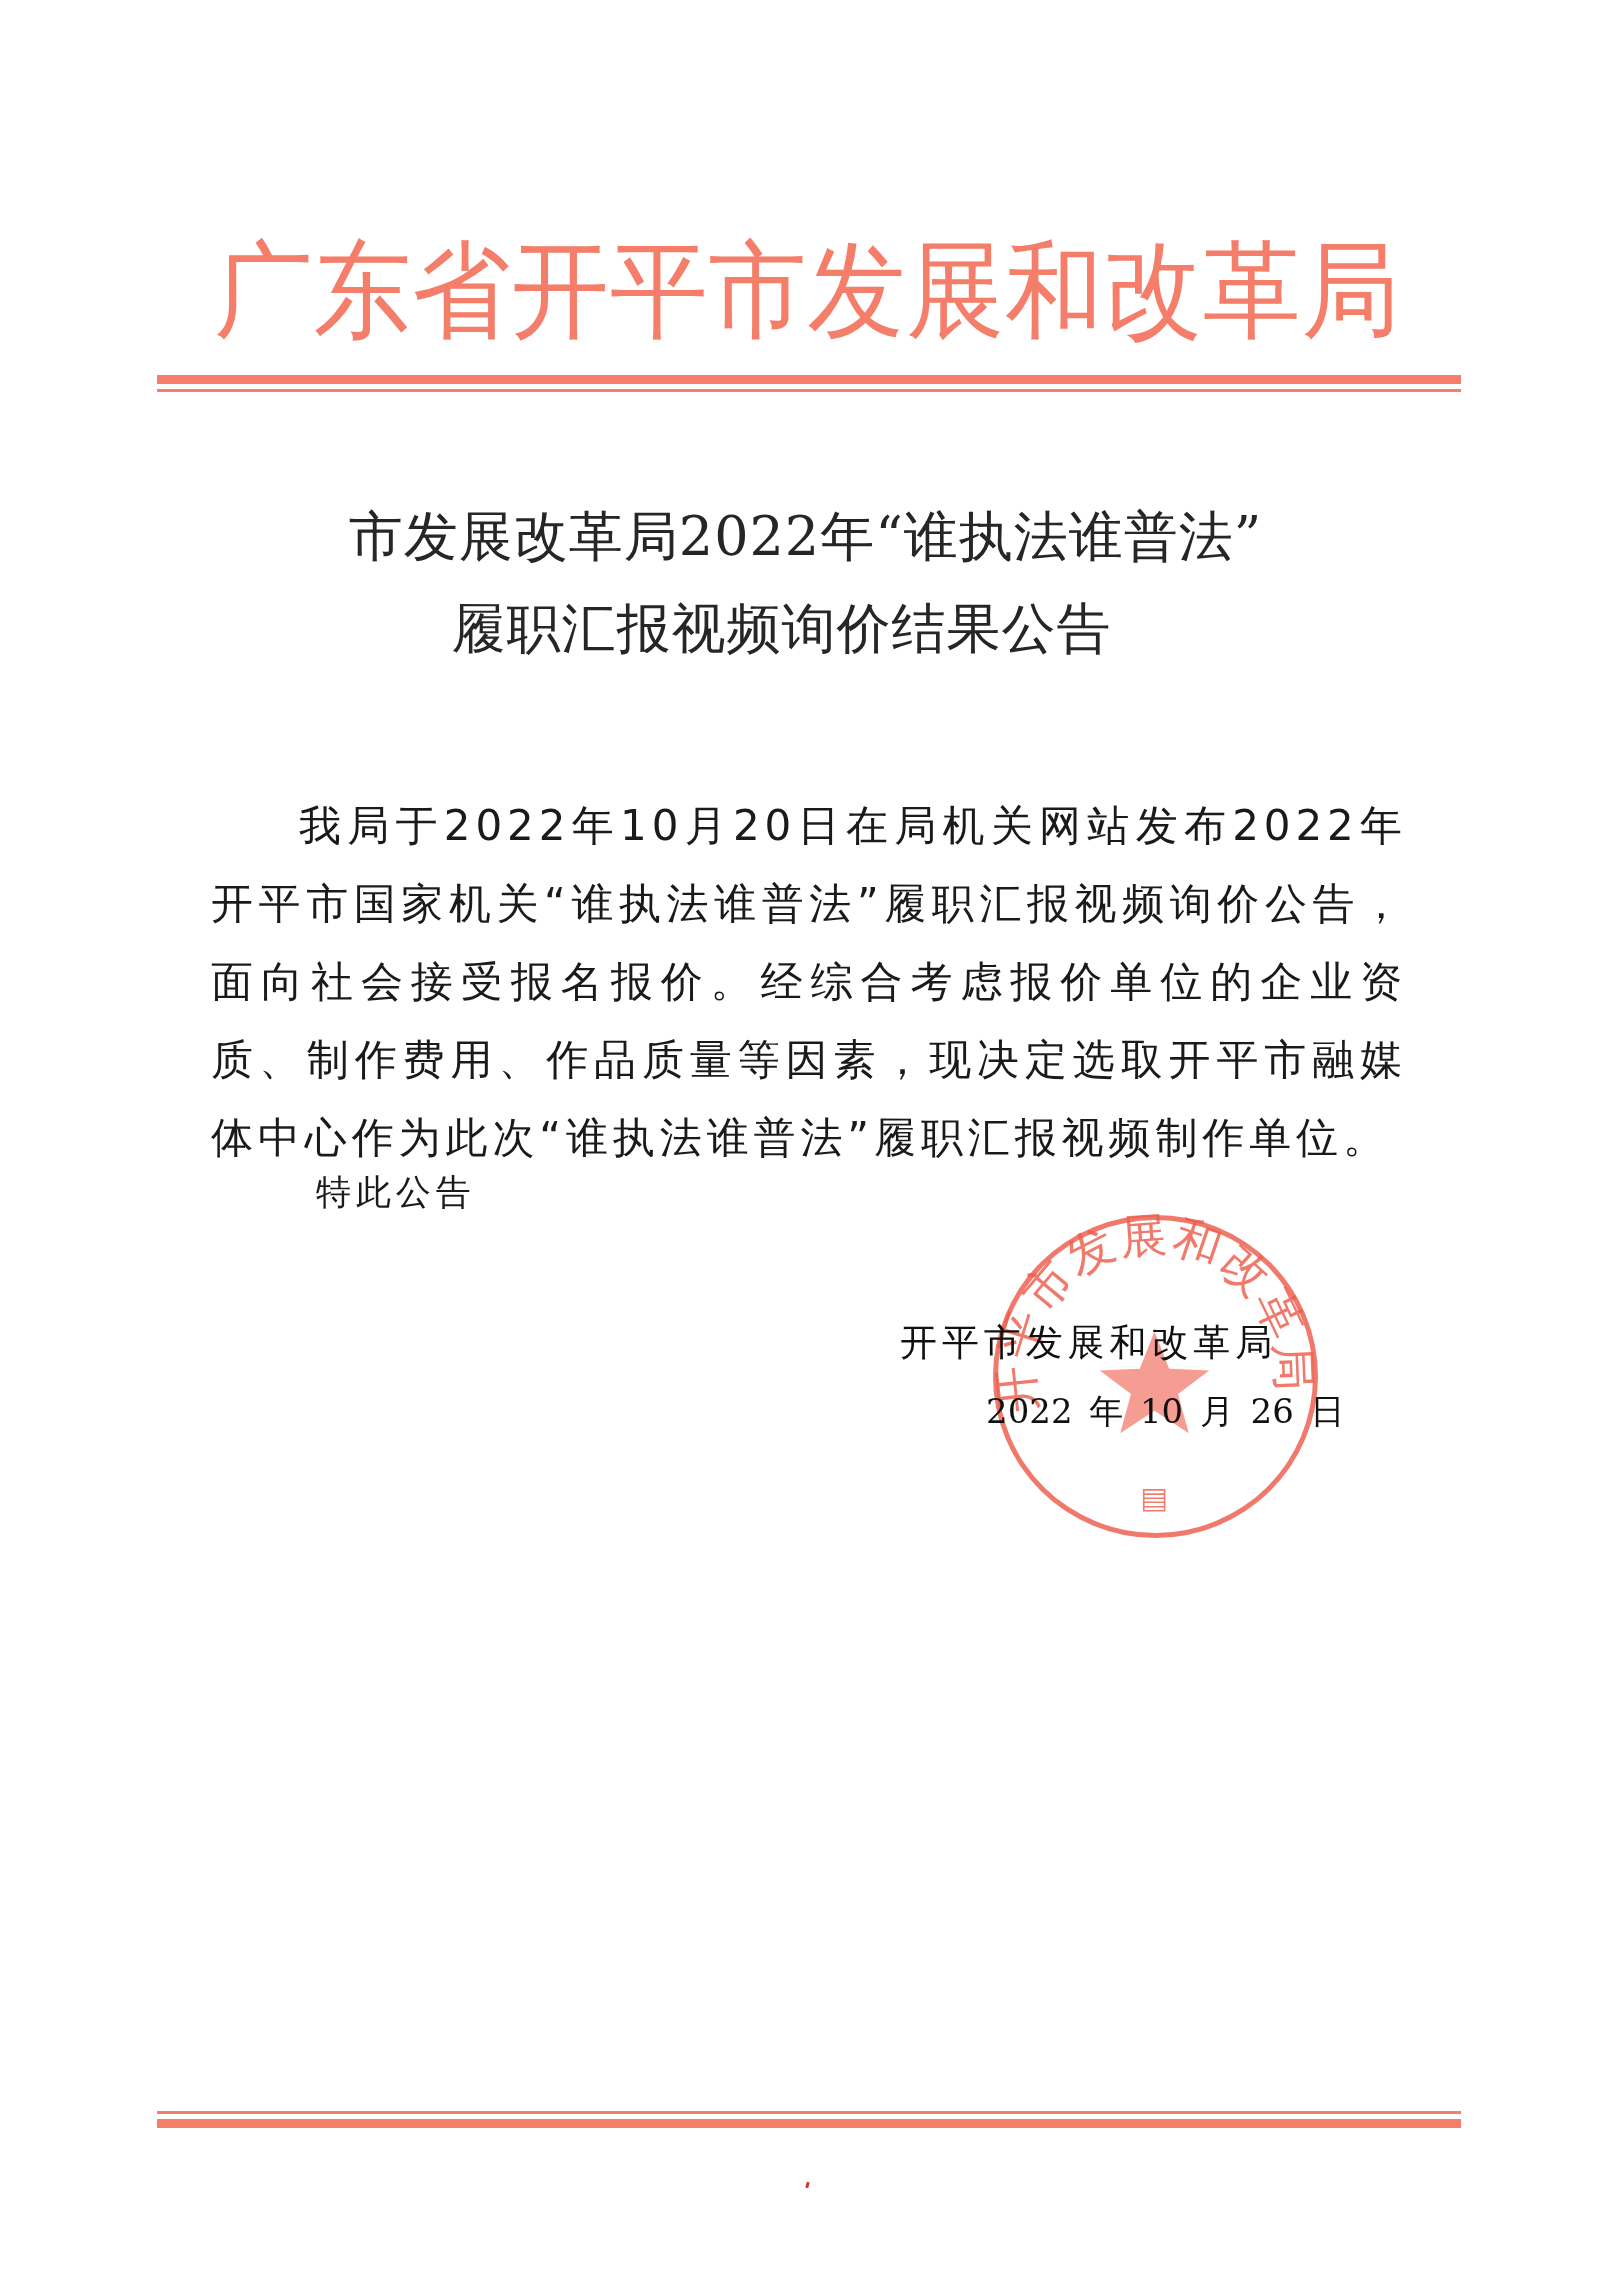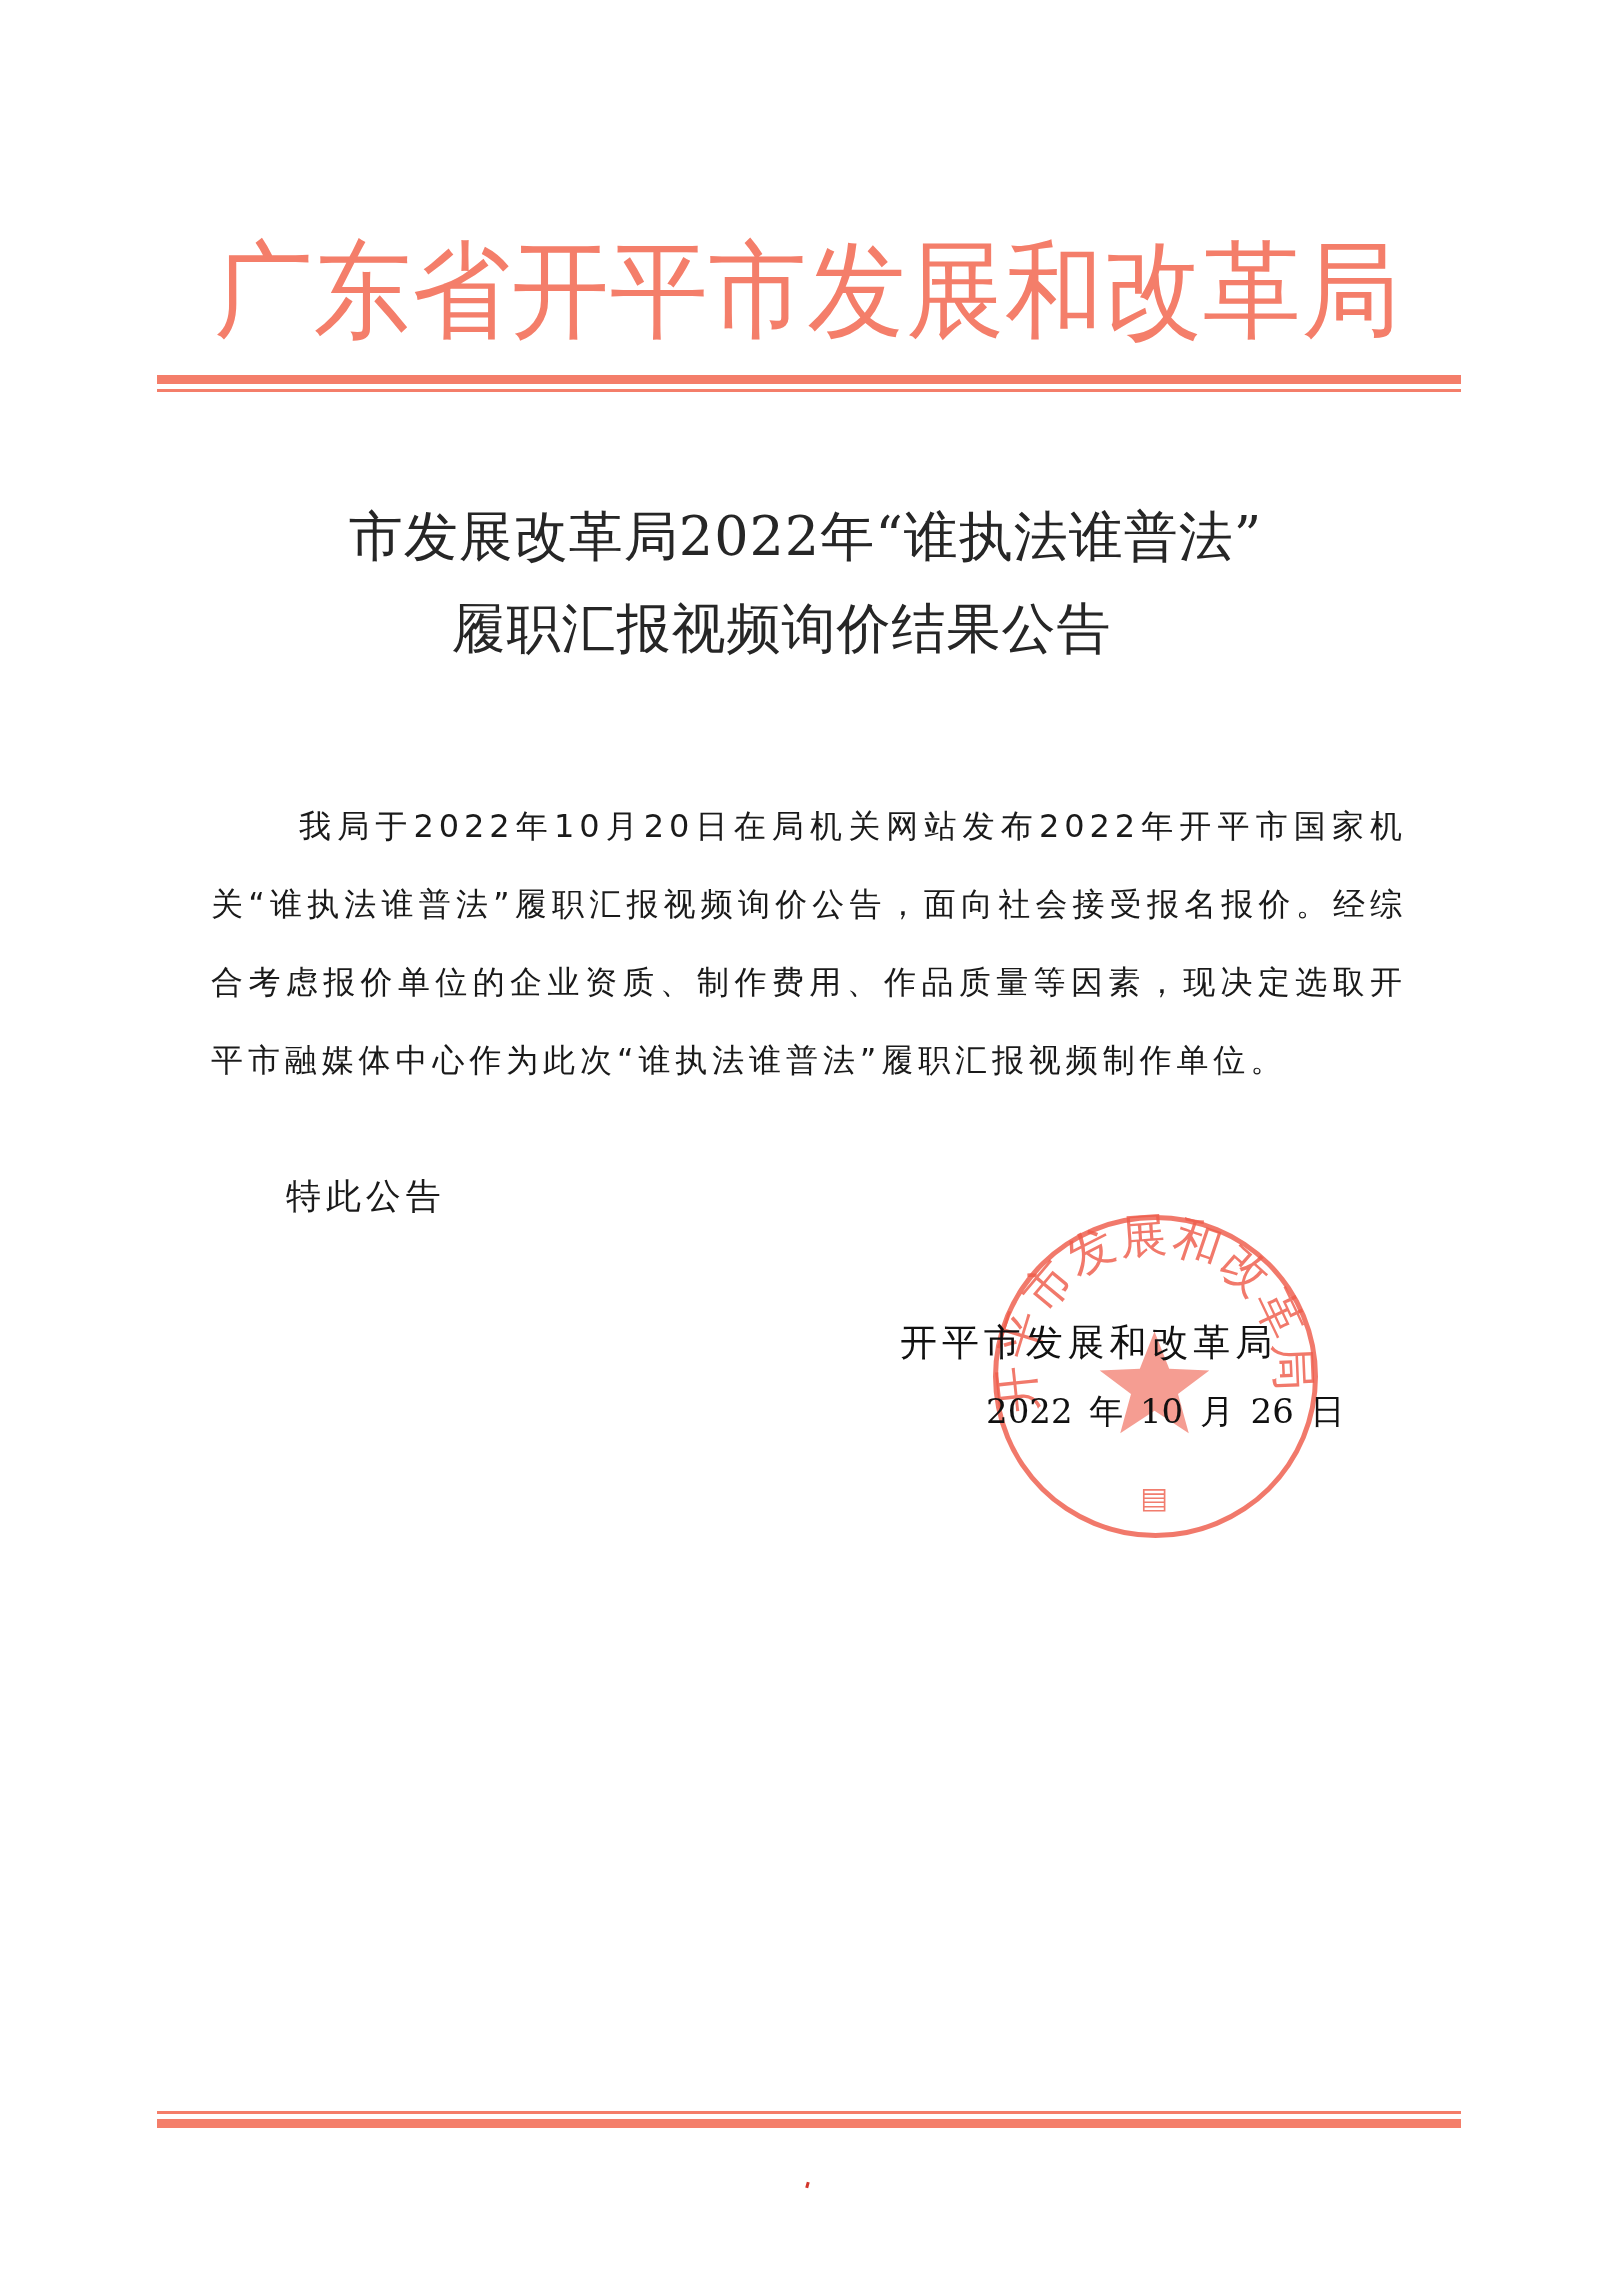--- a/index.html
+++ b/index.html
@@ -23,26 +23,26 @@
     .doc-title {
       position: absolute; left: 0; width: 1621px; text-align: center;
       font-family: "DejaVu Serif", serif; font-size: 54px; color: #262626; letter-spacing: 1px;
       line-height: 1;
     }
     .doc-title-1 { top: 510px; left: -4.9px; }
     .doc-title-2 { top: 602px; left: -29px; }
 
     .body-text {
       position: absolute; left: 211px; top: 787px; width: 1196px;
-      font-family: "DejaVu Sans", sans-serif; font-size: 32px; line-height: 78px;
+      font-family: "DejaVu Sans", sans-serif; font-size: 42px; line-height: 78px;
       letter-spacing: 4.9px; color: #1a1a1a; text-align: justify; text-indent: 88px;
     }
     .closing {
-      position: absolute; left: 286px; top: 1166px;
-      font-family: Liberation Sans, sans-serif; font-size: 35px; letter-spacing: 4.9px; line-height: 59px;
+      position: absolute; left: 316px; top: 1166px;
+      font-family: Liberation Mono, monospace; font-size: 35px; letter-spacing: 4.9px; line-height: 59px;
     }
 
     .seal {
       position: absolute; left: 993px; top: 1215px; width: 325px; height: 323px;
       border: 5.9px solid rgba(238, 92, 74, 0.82); border-radius: 50%;
     }
     .seal svg { position: absolute; left: -5.9px; top: -5.9px; }
 
     .signature {
       position: absolute; left: 900px; top: 1318px;

